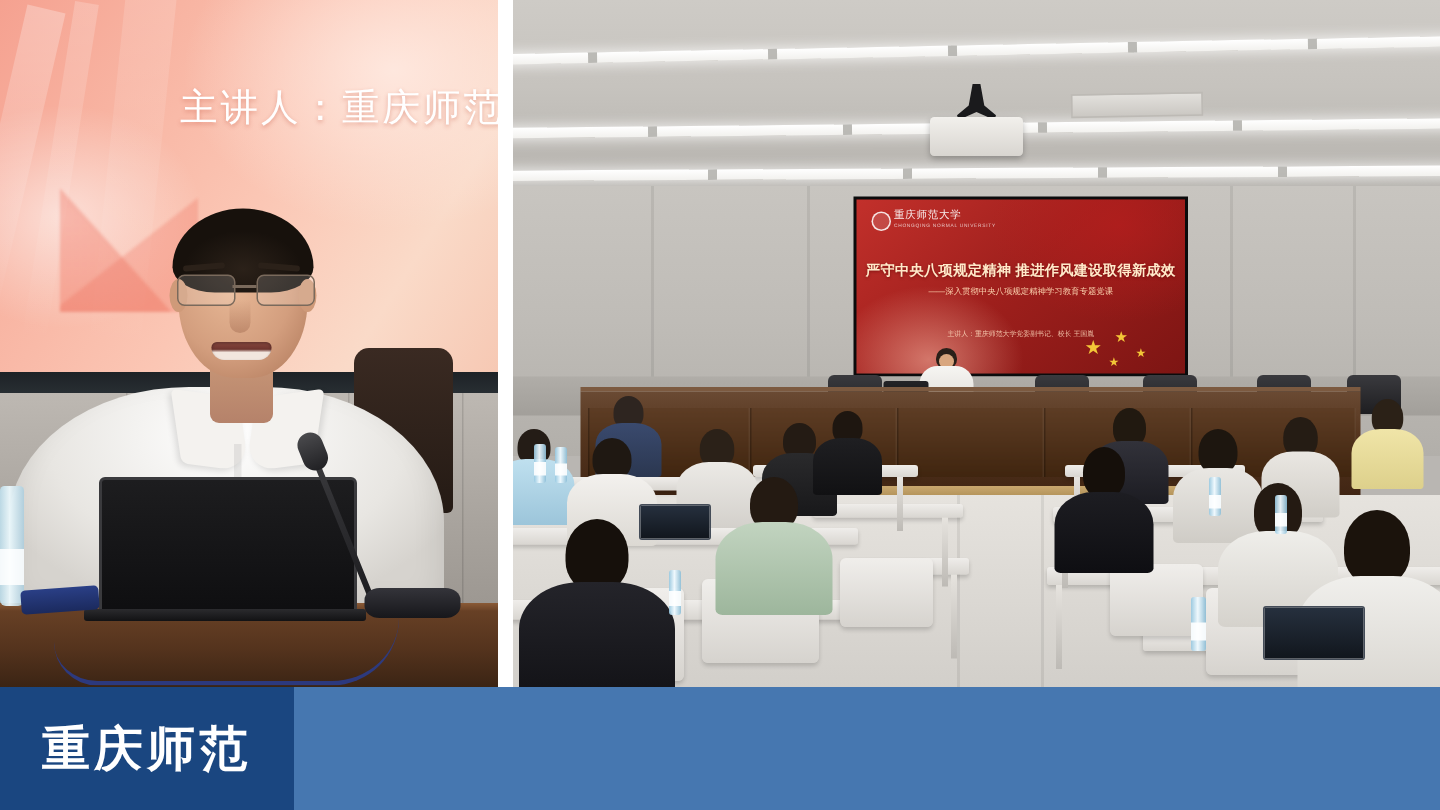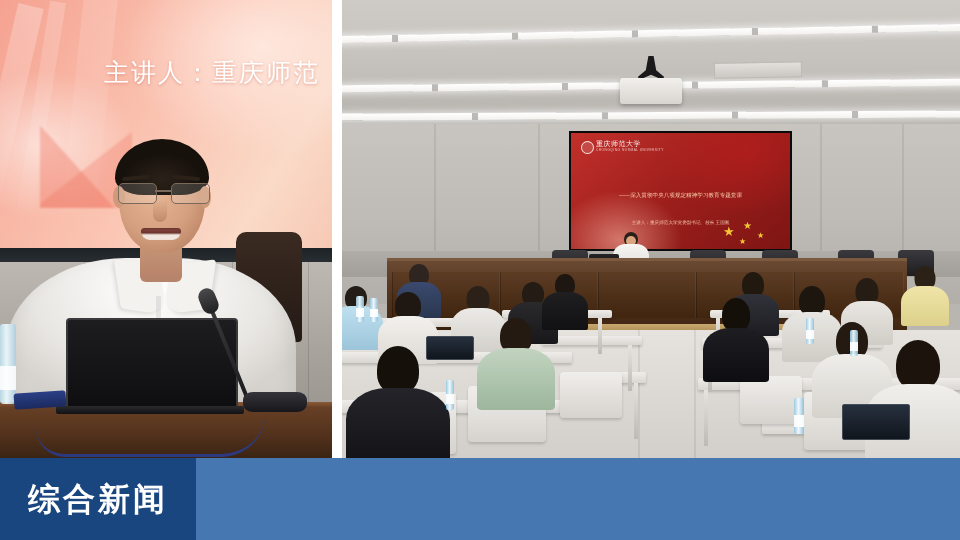--- a/index.html
+++ b/index.html
@@ -55,21 +55,21 @@
     left: 46px; top: 120px;
     width: 92px; height: 92px;
     background:
       linear-gradient(48deg, rgba(235,90,70,.38) 42%, rgba(235,90,70,0) 43%),
       linear-gradient(-38deg, rgba(235,90,70,.30) 46%, rgba(235,90,70,0) 47%);
     filter: blur(1px);
     opacity:.8;
   }
   .pl-slide-text {
     position: absolute;
-    left: 104px; top: 57px;
+    left: 120px; top: 57px;
     font-size: 25px;
     line-height: 30px;
     color: #ffffff;
     letter-spacing: 2px;
     white-space: nowrap;
     text-shadow: 0 1px 3px rgba(200,90,70,.45);
     font-weight: 400;
   }
   
   .pl-wallband {
@@ -570,20 +570,21 @@
       <div class="pr-wall-col" style="left:478px"></div>
       <div class="pr-wall-col" style="left:560px"></div>
 
       <div class="pr-screen-frame"></div>
       <div class="pr-screen">
         <div class="pr-logo">
           <div class="pr-logo-mark"></div>
           <div class="pr-logo-text">重庆师范大学</div>
           <div class="pr-logo-sub">CHONGQING NORMAL UNIVERSITY</div>
         </div>
+        <div class="pr-slide-title">严守中央八项规定精神 推进作风建设取得新成效</div>
         <div class="pr-slide-sub">——深入贯彻中央八项规定精神学习教育专题党课</div>
         <div class="pr-slide-byline">主讲人：重庆师范大学党委副书记、校长  王国胤</div>
         <div class="pr-star" style="left:152px; top:94px; font-size:13px;">★</div>
         <div class="pr-star" style="left:172px; top:88px;">★</div>
         <div class="pr-star" style="left:186px; top:98px; font-size:8px;">★</div>
         <div class="pr-star" style="left:168px; top:104px; font-size:8px;">★</div>
       </div>
 
       <div class="pr-stage-wall"></div>
       <div class="pr-chair-back" style="left:210px"></div>
@@ -703,17 +704,17 @@
       <div class="pr-bottle2" style="left:464px; top:318px; height:26px;"></div>
       <div class="pr-bottle2" style="left:508px; top:330px; height:26px;"></div>
       <div class="pr-bottle2" style="left:452px; top:398px; height:36px; width:10px;"></div>
       <div class="pr-laptop2" style="left:84px;  top:336px; width:46px; height:22px;"></div>
       <div class="pr-laptop2" style="left:500px; top:404px; width:66px; height:34px;"></div>
     </div>
   </div>
 
   <div class="bottom-bar">
     <div class="cat-badge">
-      <span class="cat-badge-text">综合新闻</span>
+      <span class="cat-badge-text">重庆师范</span>
     </div>
   </div>
 
 </div>
 
 </body></html>

